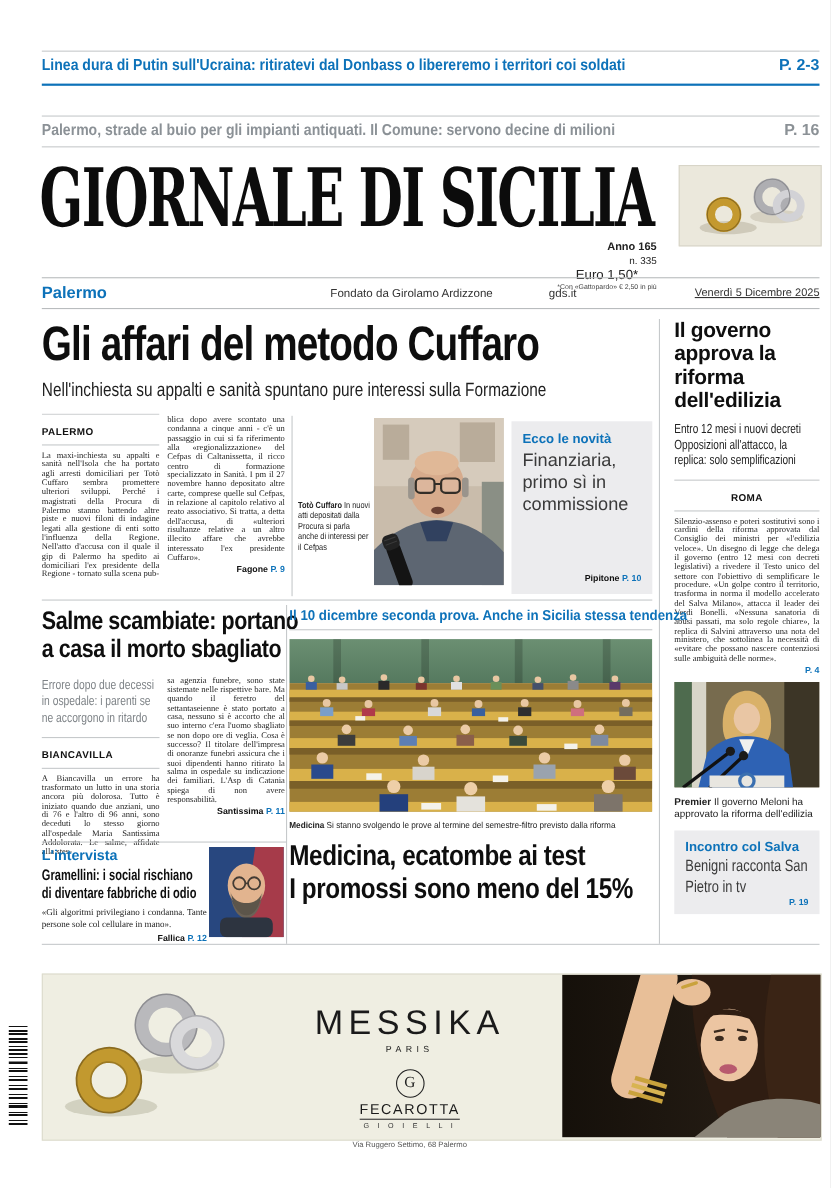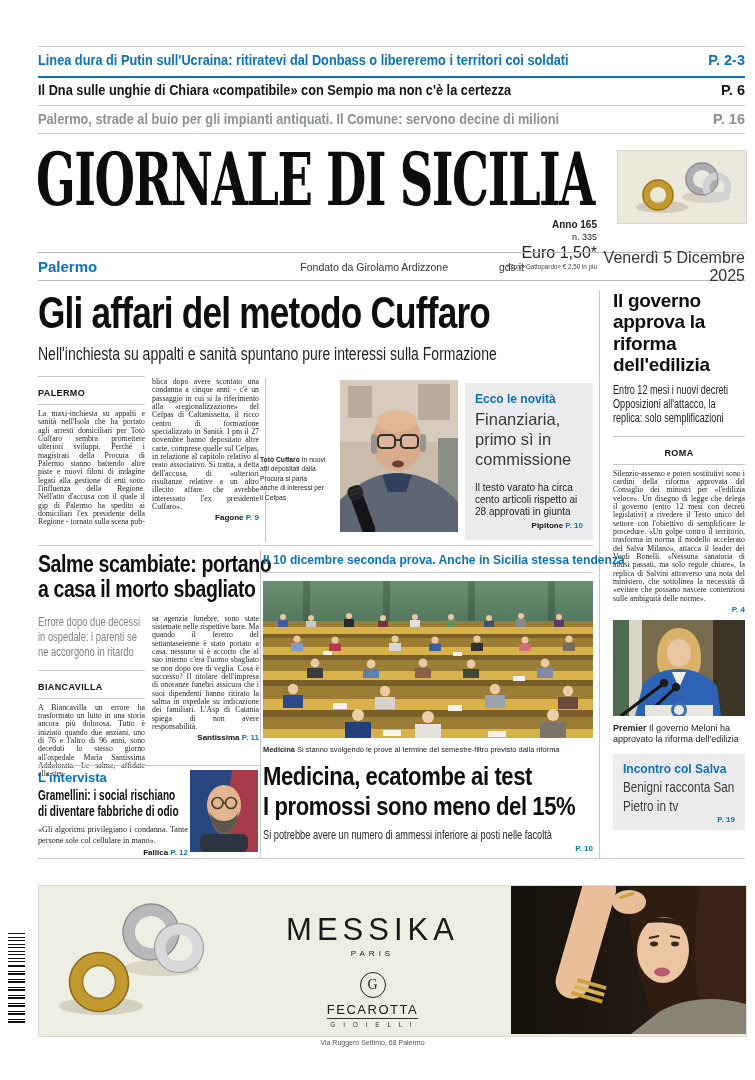--- a/index.html
+++ b/index.html
@@ -18,33 +18,33 @@
   .t-black{color:#141414;}
   .t-gray{color:#8b9196;}
 
   
   .logo{position:absolute;left:36px;top:144px;font-family:"DejaVu Serif",serif;font-weight:bold;
         font-size:62px;line-height:1;letter-spacing:-2px;white-space:nowrap;color:#0c0c0c;
         transform:scale(.75,1.18);transform-origin:left top;}
   .mast-info{position:absolute;right:158px;top:219px;text-align:right;line-height:1.25;color:#222;}
   .mast-info .a{font-weight:700;font-size:10px;}
   .mast-info .b{font-size:9px;}
-  .mast-info .c{font-size:16px;}
+  .mast-info .c{font-size:12px;text-align:center;}
   .mast-info .d{font-size:6.3px;color:#444;}
   .thumb{position:absolute;left:617px;top:150px;width:128px;height:72px;background:#ebe8dc;
          border:1px solid #d8d5c8;}
 
   
   .dateline{position:absolute;left:38px;top:252px;width:707px;height:27px;
             border-top:1px solid #b9bcbe;border-bottom:1px solid #b9bcbe;
             display:flex;align-items:center;}
   .dl-ed{font-weight:700;font-size:15px;width:170px;}
   .dl-f{font-size:10.5px;color:#333;width:240px;text-align:right;}
   .dl-s{font-size:10.5px;color:#333;flex:1;text-align:center;}
-  .dl-d{font-size:16px;color:#333;text-align:right;width:170px;}
+  .dl-d{font-size:10px;color:#333;text-align:right;width:170px;text-decoration:underline;}
 
   
   .h1{position:absolute;left:38px;top:288px;font-weight:700;font-size:44px;letter-spacing:-1px;
       white-space:nowrap;transform:scaleX(.8);transform-origin:left top;color:#0e0e0e;}
   .subhead{position:absolute;left:38px;top:344px;font-size:17.5px;color:#1f1f1f;white-space:nowrap;
       transform:scaleX(.8);transform-origin:left top;}
   .kicker{font-weight:700;font-size:9px;letter-spacing:.4px;color:#111;}
   .krow{border-top:1px solid #c6c9cb;border-bottom:1px solid #c6c9cb;padding:5px 0 4px 0;}
   .body{font-family:"Liberation Serif",serif;font-size:7.8px;line-height:1.07;text-align:justify;color:#1d1d1d;}
   .col{position:absolute;width:107px;overflow:hidden;}
@@ -109,24 +109,20 @@
 <body>
 
 <div class="page">
 
   <div class="rule" style="left:38px;top:46px;width:707px;height:1px;"></div>
   <div class="teaser-row" style="top:48px;">
     <span class="teaser-text blue">Linea dura di Putin sull'Ucraina: ritiratevi dal Donbass o libereremo i territori coi soldati</span>
     <span class="teaser-page blue">P. 2-3</span>
   </div>
   <div class="rule" style="left:38px;top:76px;width:707px;height:2px;background:#0d72b9;"></div>
-  <div class="teaser-row" style="top:78px;">
-    <span class="teaser-text t-black">Il Dna sulle unghie di Chiara «compatibile» con Sempio ma non c'è la certezza</span>
-    <span class="teaser-page t-black">P.  6</span>
-  </div>
   <div class="rule" style="left:38px;top:105px;width:707px;height:1px;"></div>
   <div class="teaser-row" style="top:107px;">
     <span class="teaser-text t-gray">Palermo, strade al buio per gli impianti antiquati. Il Comune: servono decine di milioni</span>
     <span class="teaser-page t-gray">P. 16</span>
   </div>
   <div class="rule" style="left:38px;top:133px;width:707px;height:1px;"></div>
 
   <div class="logo">GIORNALE DI SICILIA</div>
 
   <div class="thumb">
@@ -164,21 +160,21 @@
   </div>
   <div class="col" style="left:152px;top:376px;height:168px;">
     <p class="body" style="margin:2px 0 0 0;">blica dopo avere scontato una condanna a cinque anni - c'è un passaggio in cui si fa riferimento alla «regionalizzazione» del Cefpas di Caltanissetta, il ricco centro di formazione specializzato in Sanità. I pm il 27 novembre hanno depositato altre carte, comprese quelle sul Cefpas, in relazione al capitolo relativo al reato associativo. Si tratta, a detta dell'accusa, di «ulteriori risultanze relative a un altro illecito affare che avrebbe interessato l'ex presidente Cuffaro».</p>
     <div class="byl">
       <b>Fagone</b>
       <span class="pref">P. 9</span>
     </div>
   </div>
   <div class="vrule" style="left:265px;top:378px;height:164px;"></div>
 
-  <div class="abs" style="left:260px;top:455px;width:80px;">
+  <div class="abs" style="left:271px;top:455px;width:80px;">
     <div class="caption scalebox" style="transform:scaleX(.84);">
       <b>Totò Cuffaro</b>
       <span>In nuovi atti depositati dalla Procura si parla anche di interessi per il Cefpas</span>
     </div>
   </div>
 
   <div class="abs" style="left:340px;top:380px;width:118px;height:152px;">
     <svg width="118" height="152" viewBox="0 0 118 152">
       <rect width="118" height="152" fill="#c9bcab"></rect>
       <rect x="0" y="0" width="118" height="62" fill="#d6cbbc"></rect>
@@ -200,21 +196,20 @@
         <rect x="15" y="104" width="15" height="14" rx="5" fill="#222"></rect>
         <line x1="17" y1="108" x2="28" y2="108" stroke="#3a3a3a" stroke-width="1"></line>
         <line x1="17" y1="112" x2="28" y2="112" stroke="#3a3a3a" stroke-width="1"></line>
       </g>
     </svg>
   </div>
 
   <div class="gbox abs" style="left:465px;top:383px;width:128px;height:157px;padding:9px 10px;box-sizing:border-box;">
     <div class="boxkick">Ecco le novità</div>
     <div class="boxtitle" style="margin-top:3px;">Finanziaria, primo sì in commissione</div>
-    <div class="boxtext" style="position:absolute;left:10px;right:10px;bottom:22px;">Il testo varato ha circa cento articoli rispetto ai 28 approvati in giunta</div>
     <div class="byl" style="position:absolute;right:10px;bottom:10px;">
       <b>Pipitone</b>
       <span class="pref">P. 10</span>
     </div>
   </div>
 
   <div class="rule" style="left:38px;top:545px;width:555px;height:1px;"></div>
   <div class="vrule" style="left:599px;top:290px;height:568px;"></div>
 
   <div class="rcol">
@@ -405,26 +400,20 @@
       </svg>
     </div>
 
     <div class="caption" style="margin-top:3px;width:356px;transform:scaleX(.93);transform-origin:left top;white-space:nowrap;">
       <b>Medicina</b>
       <span>Si stanno svolgendo le prove al termine del semestre-filtro previsto dalla riforma</span>
     </div>
 
     <div class="h2med" style="margin-top:8px;">Medicina, ecatombe ai test</div>
     <div class="h2med">I promossi sono meno del 15%</div>
-    <div style="position:relative;margin-top:7px;height:28px;">
-      <div class="meddeck">Si potrebbe avere un numero di ammessi inferiore ai posti nelle facoltà</div>
-      <div class="byl" style="position:absolute;right:0;top:14px;">
-        <span class="pref">P. 10</span>
-      </div>
-    </div>
   </div>
 
   <div class="abs" style="left:38px;top:770px;width:222px;">
     <div class="intkick">L'intervista</div>
     <div class="inthead" style="margin-top:2px;">Gramellini: i social rischiano</div>
     <div class="inthead">di diventare fabbriche di odio</div>
     <div class="intquote" style="margin-top:6px;">«Gli algoritmi privilegiano i condanna. Tante persone sole col cellulare in mano».</div>
     <div class="byl" style="width:150px;">
       <b>Fallica</b>
       <span class="pref">P. 12</span>

